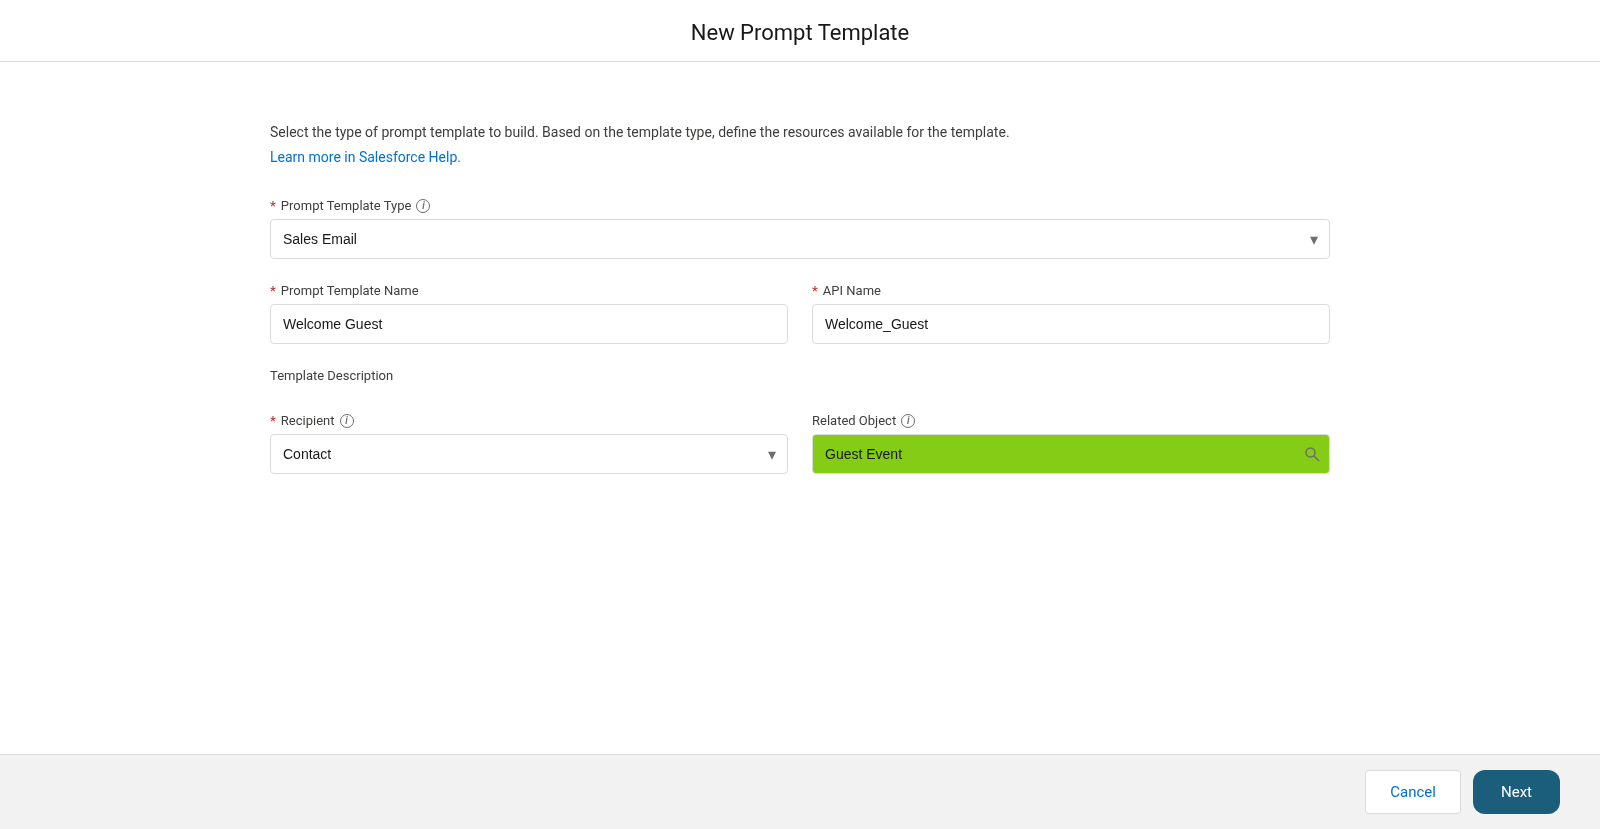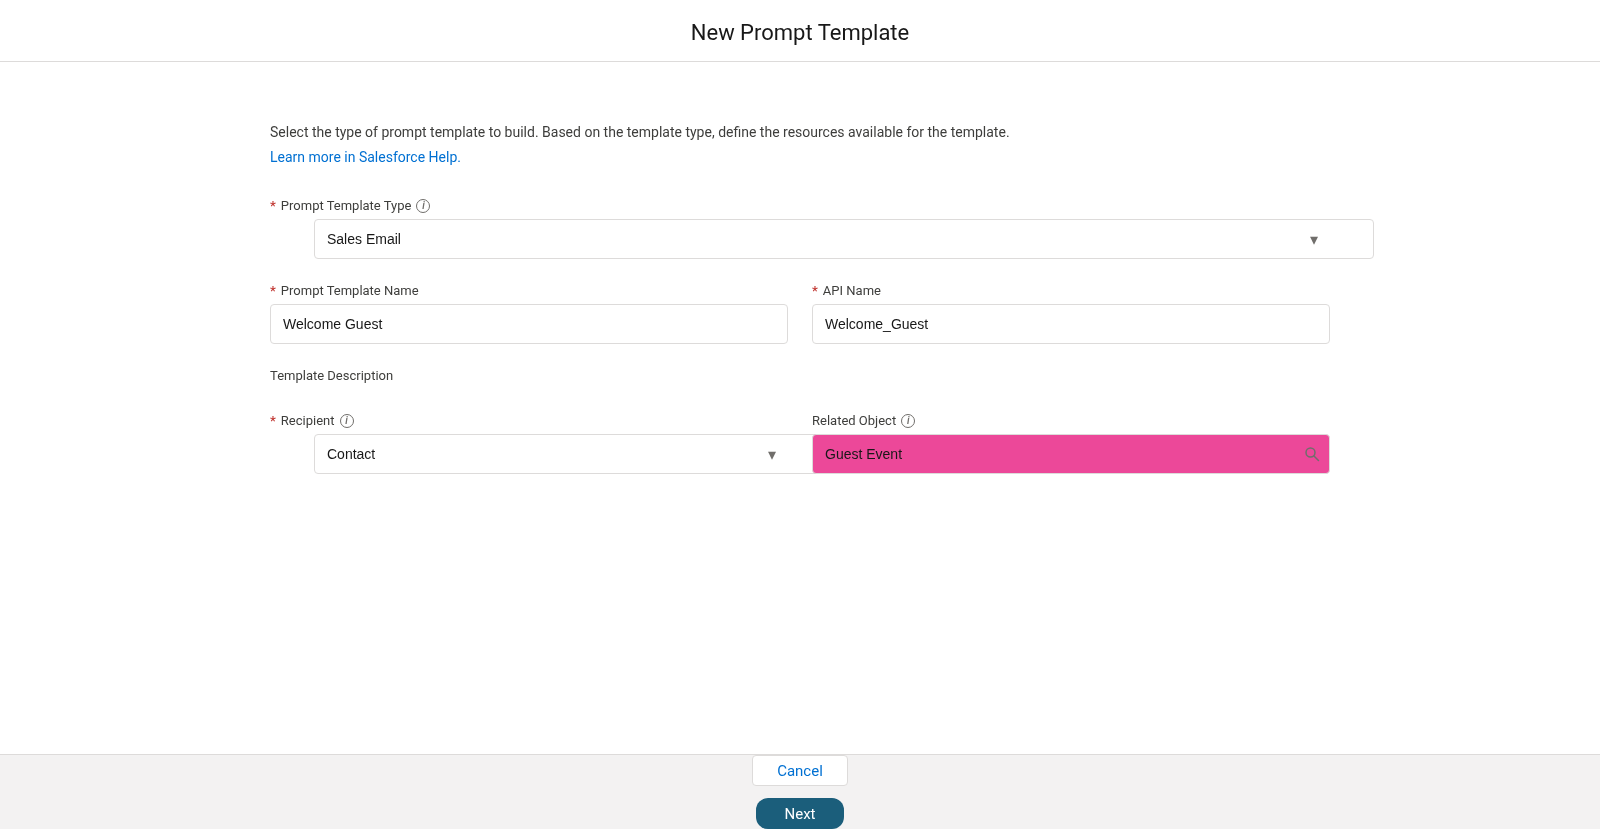--- a/index.html
+++ b/index.html
@@ -143,21 +143,20 @@
       height: 40px;
       border: 1px solid #dddbda;
       border-radius: 4px;
       padding: 0 36px 0 12px;
       font-size: 14px;
       color: #181818;
       background: #fff;
       outline: none;
       appearance: none;
       cursor: pointer;
-      margin-left: 44px;
     }
 
     .select-chevron {
       position: absolute;
       right: 12px;
       top: 50%;
       transform: translateY(-50%);
       pointer-events: none;
       color: #706e6b;
     }
@@ -167,21 +166,21 @@
     }
 
     .search-field-input {
       width: 100%;
       height: 40px;
       border: 1px solid #dddbda;
       border-radius: 4px;
       padding: 0 40px 0 12px;
       font-size: 14px;
       color: #181818;
-      background: #ec4899;
+      background: #84cc16;
       outline: none;
     }
 
     .search-icon-btn {
       position: absolute;
       right: 10px;
       top: 50%;
       transform: translateY(-50%);
       background: none;
       border: none;
@@ -195,21 +194,20 @@
 
     .footer {
       height: 75px;
       background: #f3f2f2;
       border-top: 1px solid #dddbda;
       display: flex;
       align-items: center;
       justify-content: flex-end;
       padding: 0 40px;
       gap: 12px;
-      flex-direction: column;
     }
 
     .btn-cancel {
       height: 44px;
       padding: 0 24px;
       border: 1px solid #dddbda;
       border-radius: 4px;
       background: #fff;
       color: #0070d2;
       font-size: 15px;

